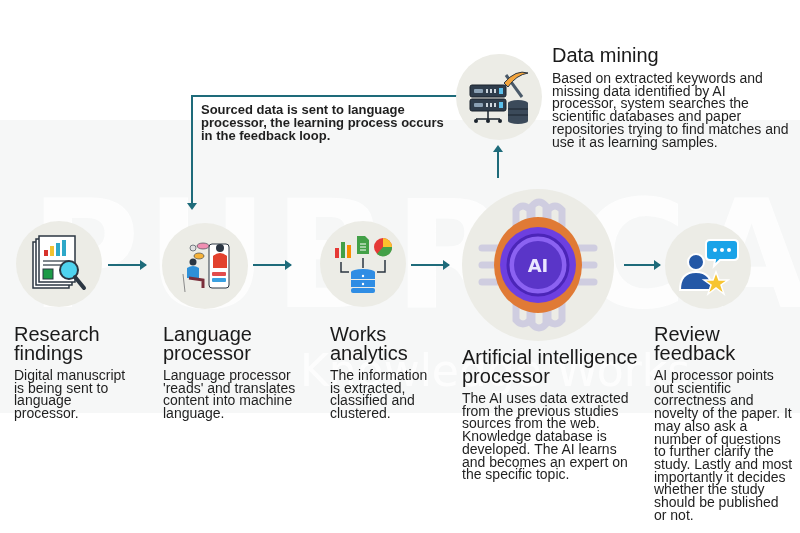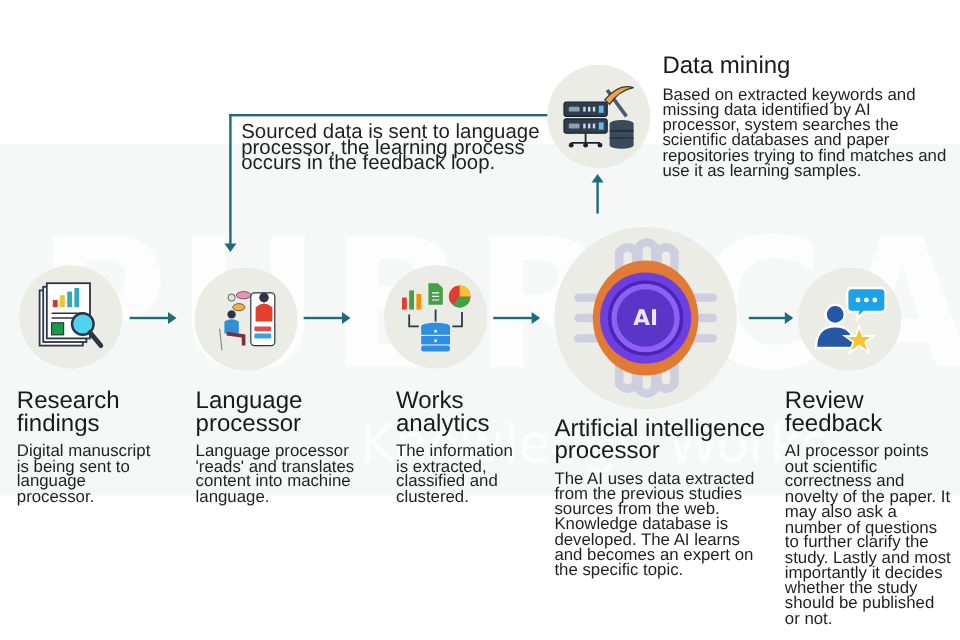--- a/index.html
+++ b/index.html
@@ -24,21 +24,21 @@
 
   .arrow-h { position: absolute; height: 2px; background: #1e6b7a; }
   .arrow-h::after { content: ""; position: absolute; right: -1px; top: -4px; border-left: 7px solid #1e6b7a; border-top: 5px solid transparent; border-bottom: 5px solid transparent; }
 
   .loop-top { position: absolute; left: 191px; top: 95px; width: 275px; height: 2px; background: #1e6b7a; }
   .loop-left { position: absolute; left: 191px; top: 95px; width: 2px; height: 112px; background: #1e6b7a; }
   .loop-left::after { content: ""; position: absolute; left: -4px; bottom: -3px; border-top: 7px solid #1e6b7a; border-left: 5px solid transparent; border-right: 5px solid transparent; }
   .arrow-up { position: absolute; left: 497px; top: 150px; width: 2px; height: 28px; background: #1e6b7a; }
   .arrow-up::before { content: ""; position: absolute; left: -4px; top: -5px; border-bottom: 7px solid #1e6b7a; border-left: 5px solid transparent; border-right: 5px solid transparent; }
 
-  .loop-note { position: absolute; left: 201px; top: 103px; font-size: 17px; line-height: 13px; color: #1f1f1f; }
+  .loop-note { position: absolute; left: 201px; top: 103px; font-size: 13px; line-height: 13px; color: #1f1f1f; font-weight: bold; }
 </style>
 </head>
 <body>
 
 <div class="band"></div>
 <div class="watermark">PUBRICA</div>
 <div class="watermark-sub">Knowledge Works</div>
 
 <div class="loop-top"></div>
 <div class="loop-left"></div>

